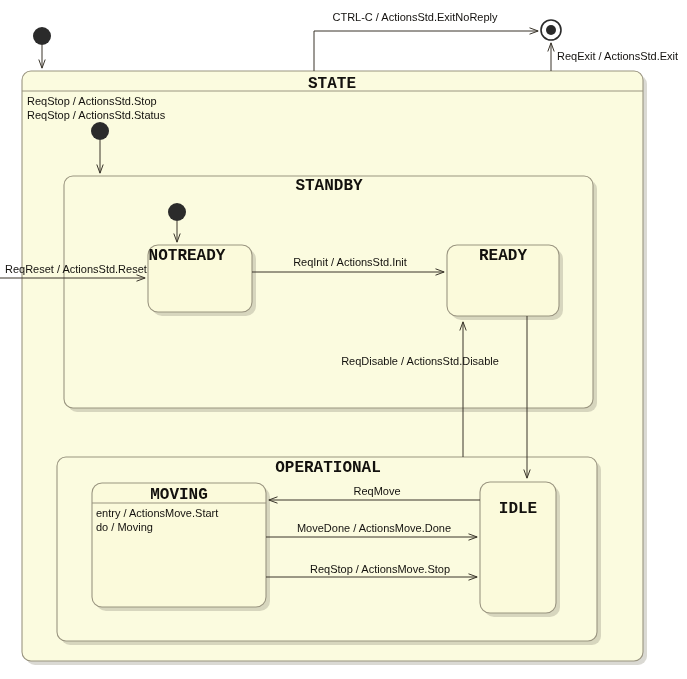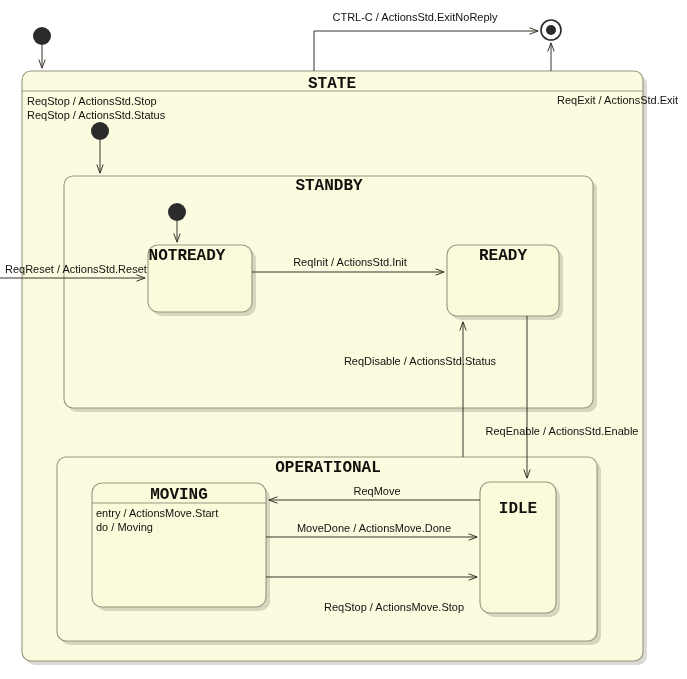--- a/index.html
+++ b/index.html
@@ -215,29 +215,28 @@
   <div class="state-title" style="left:518px; top:500px;">IDLE</div>
 
   <div class="inner-actions" style="left:27px; top:94px;">ReqStop / ActionsStd.Stop</div>
   <div class="inner-actions" style="left:27px; top:108px;">ReqStop / ActionsStd.Status</div>
 
   <div class="inner-actions" style="left:96px; top:506px;">entry / ActionsMove.Start</div>
   <div class="inner-actions" style="left:96px; top:520px;">do / Moving</div>
 
   <div class="lbl center" style="left:415px; top:11px;">CTRL-C / ActionsStd.ExitNoReply</div>
 
-  <div class="lbl" style="left:557px; top:50px;margin-top:44px;">ReqExit / ActionsStd.Exit</div>
+  <div class="lbl" style="left:557px; top:50px;">ReqExit / ActionsStd.Exit</div>
 
   <div class="lbl" style="left:5px; top:263px;">ReqReset / ActionsStd.Reset</div>
 
   <div class="lbl center" style="left:350px; top:256px;">ReqInit / ActionsStd.Init</div>
 
-  <div class="lbl center" style="left:420px; top:355px;">ReqDisable / ActionsStd.Status</div>
-
-  <div class="lbl center" style="left:562px; top:425px;">ReqEnable / ActionsStd.Enable</div>
+  <div class="lbl center" style="left:420px; top:355px;">ReqDisable / ActionsStd.Disable</div>
+
 
   <div class="lbl center" style="left:377px; top:485px;">ReqMove</div>
 
   <div class="lbl center" style="left:374px; top:522px;">MoveDone / ActionsMove.Done</div>
 
-  <div class="lbl center" style="left:394px; top:563px;margin-top:38px;">ReqStop / ActionsMove.Stop</div>
+  <div class="lbl center" style="left:380px; top:563px;">ReqStop / ActionsMove.Stop</div>
 
 </div>
 
 </body></html>

